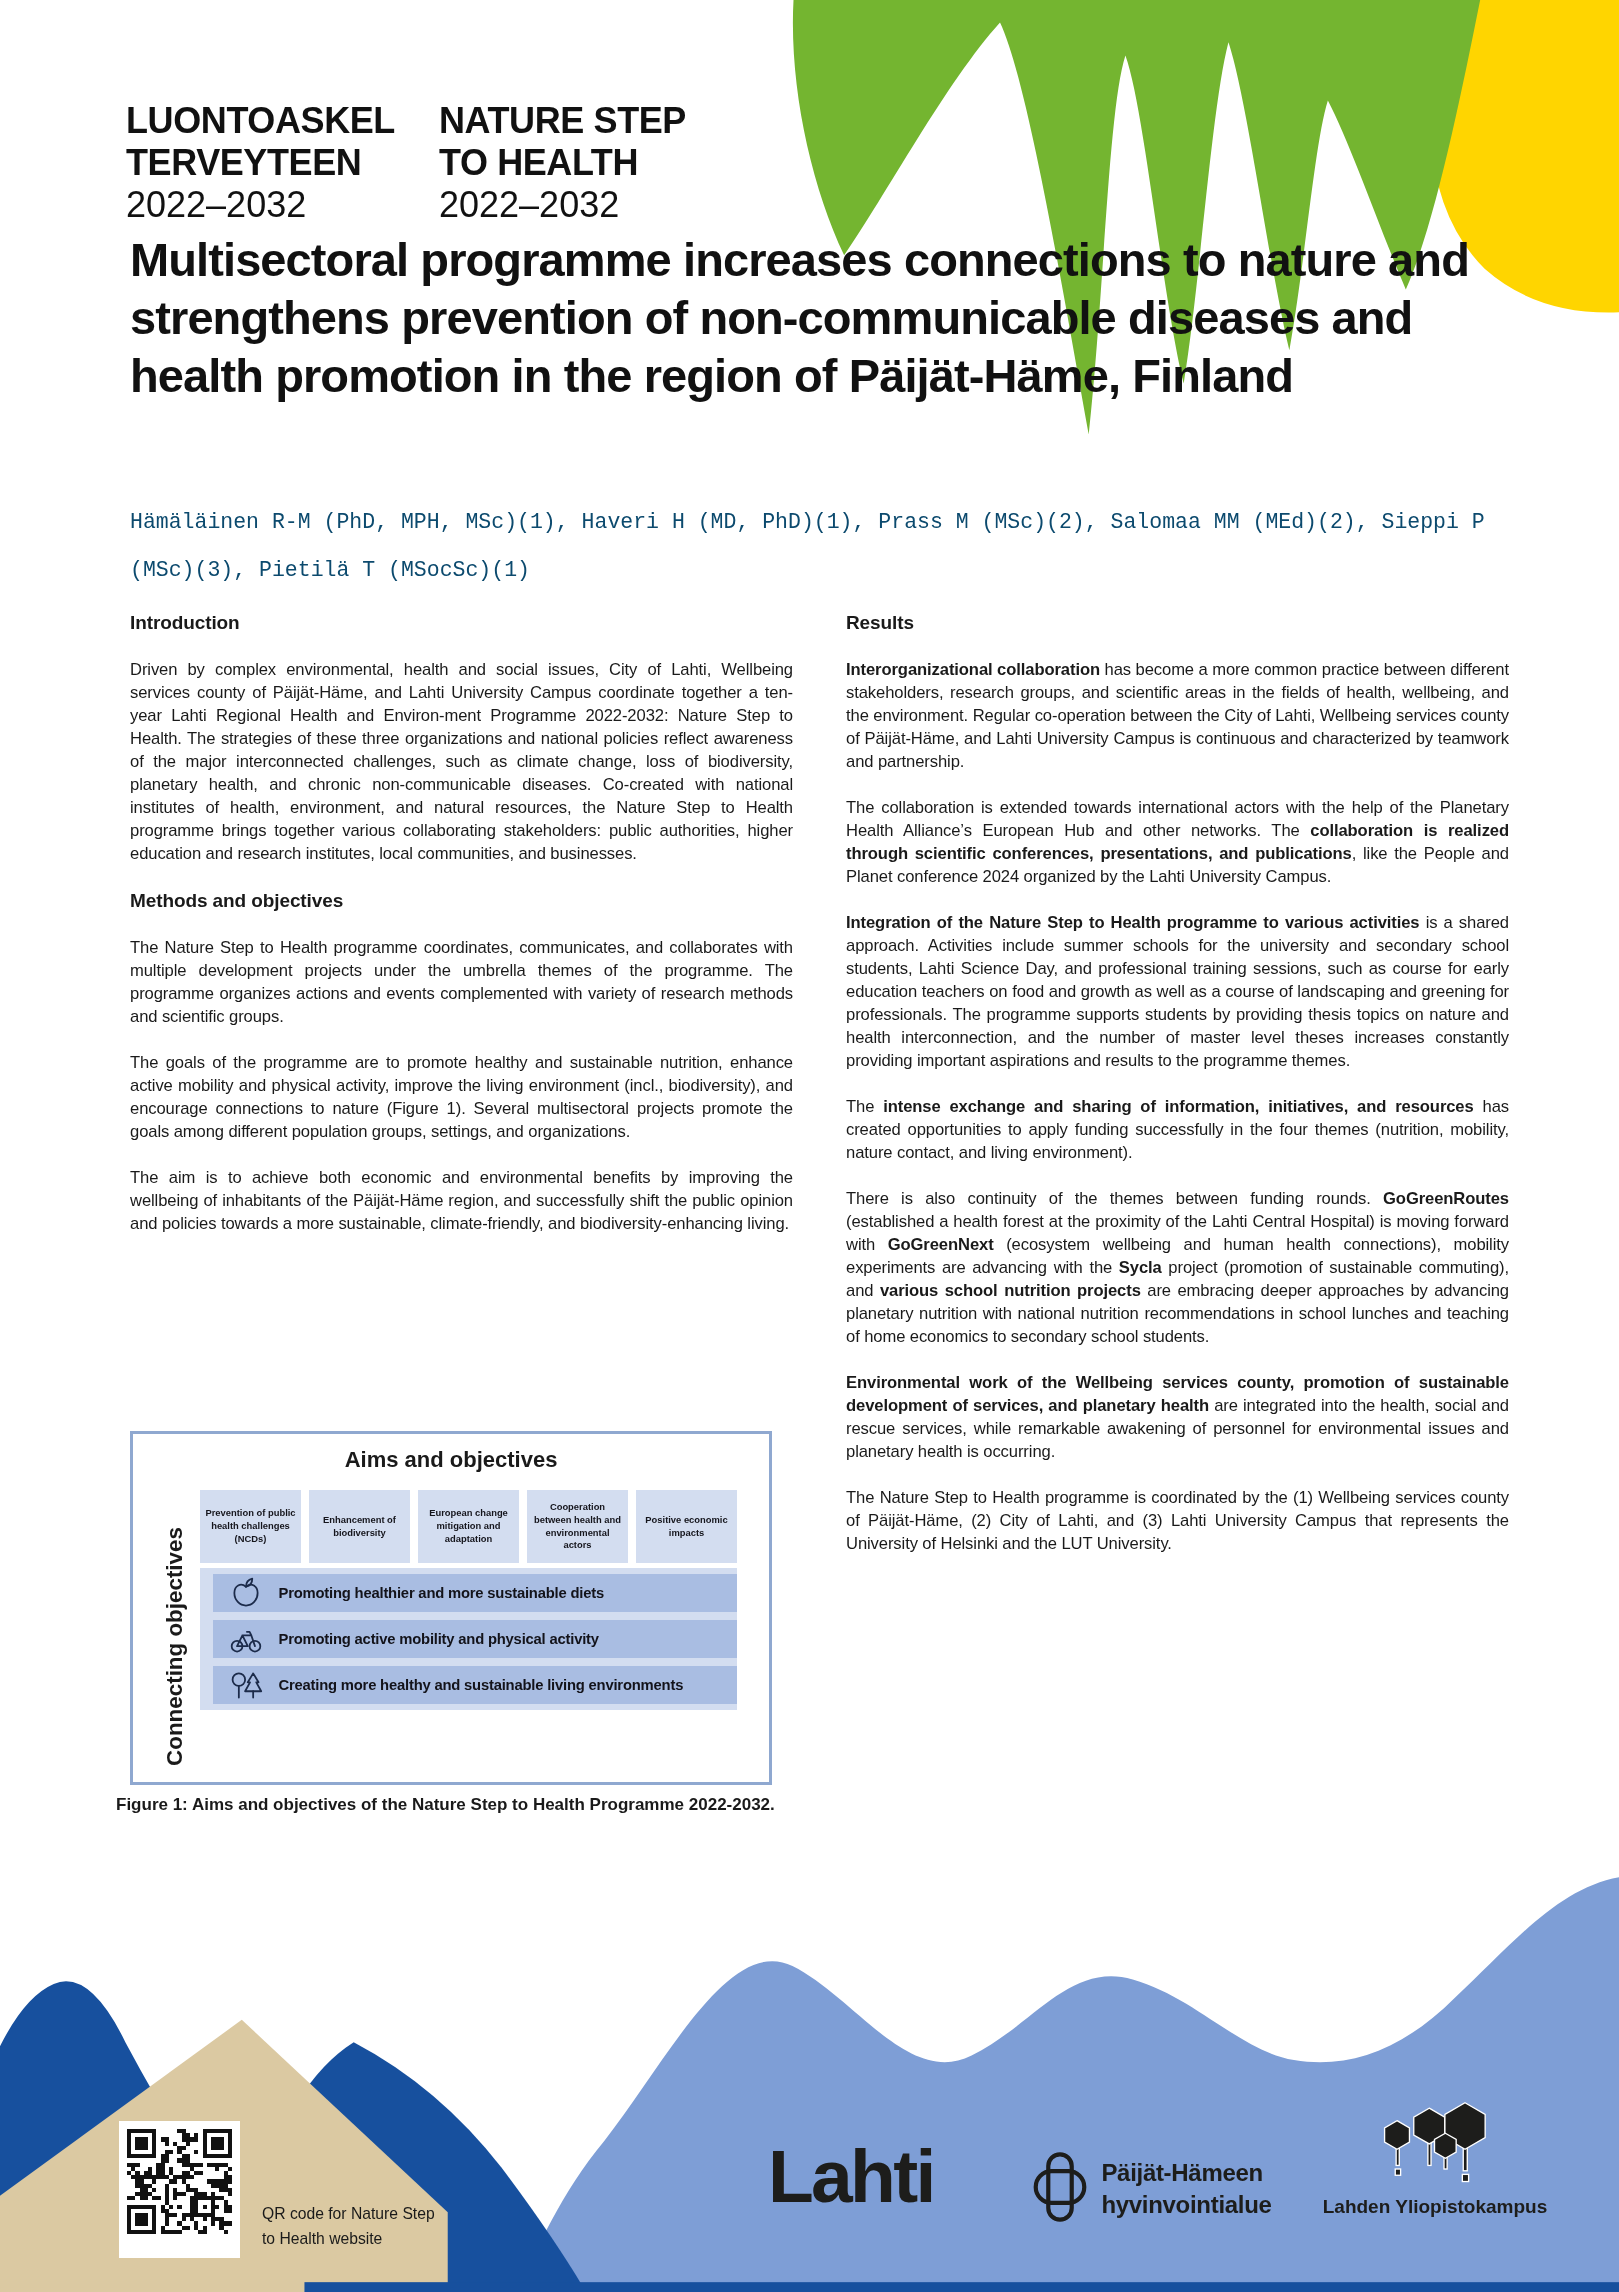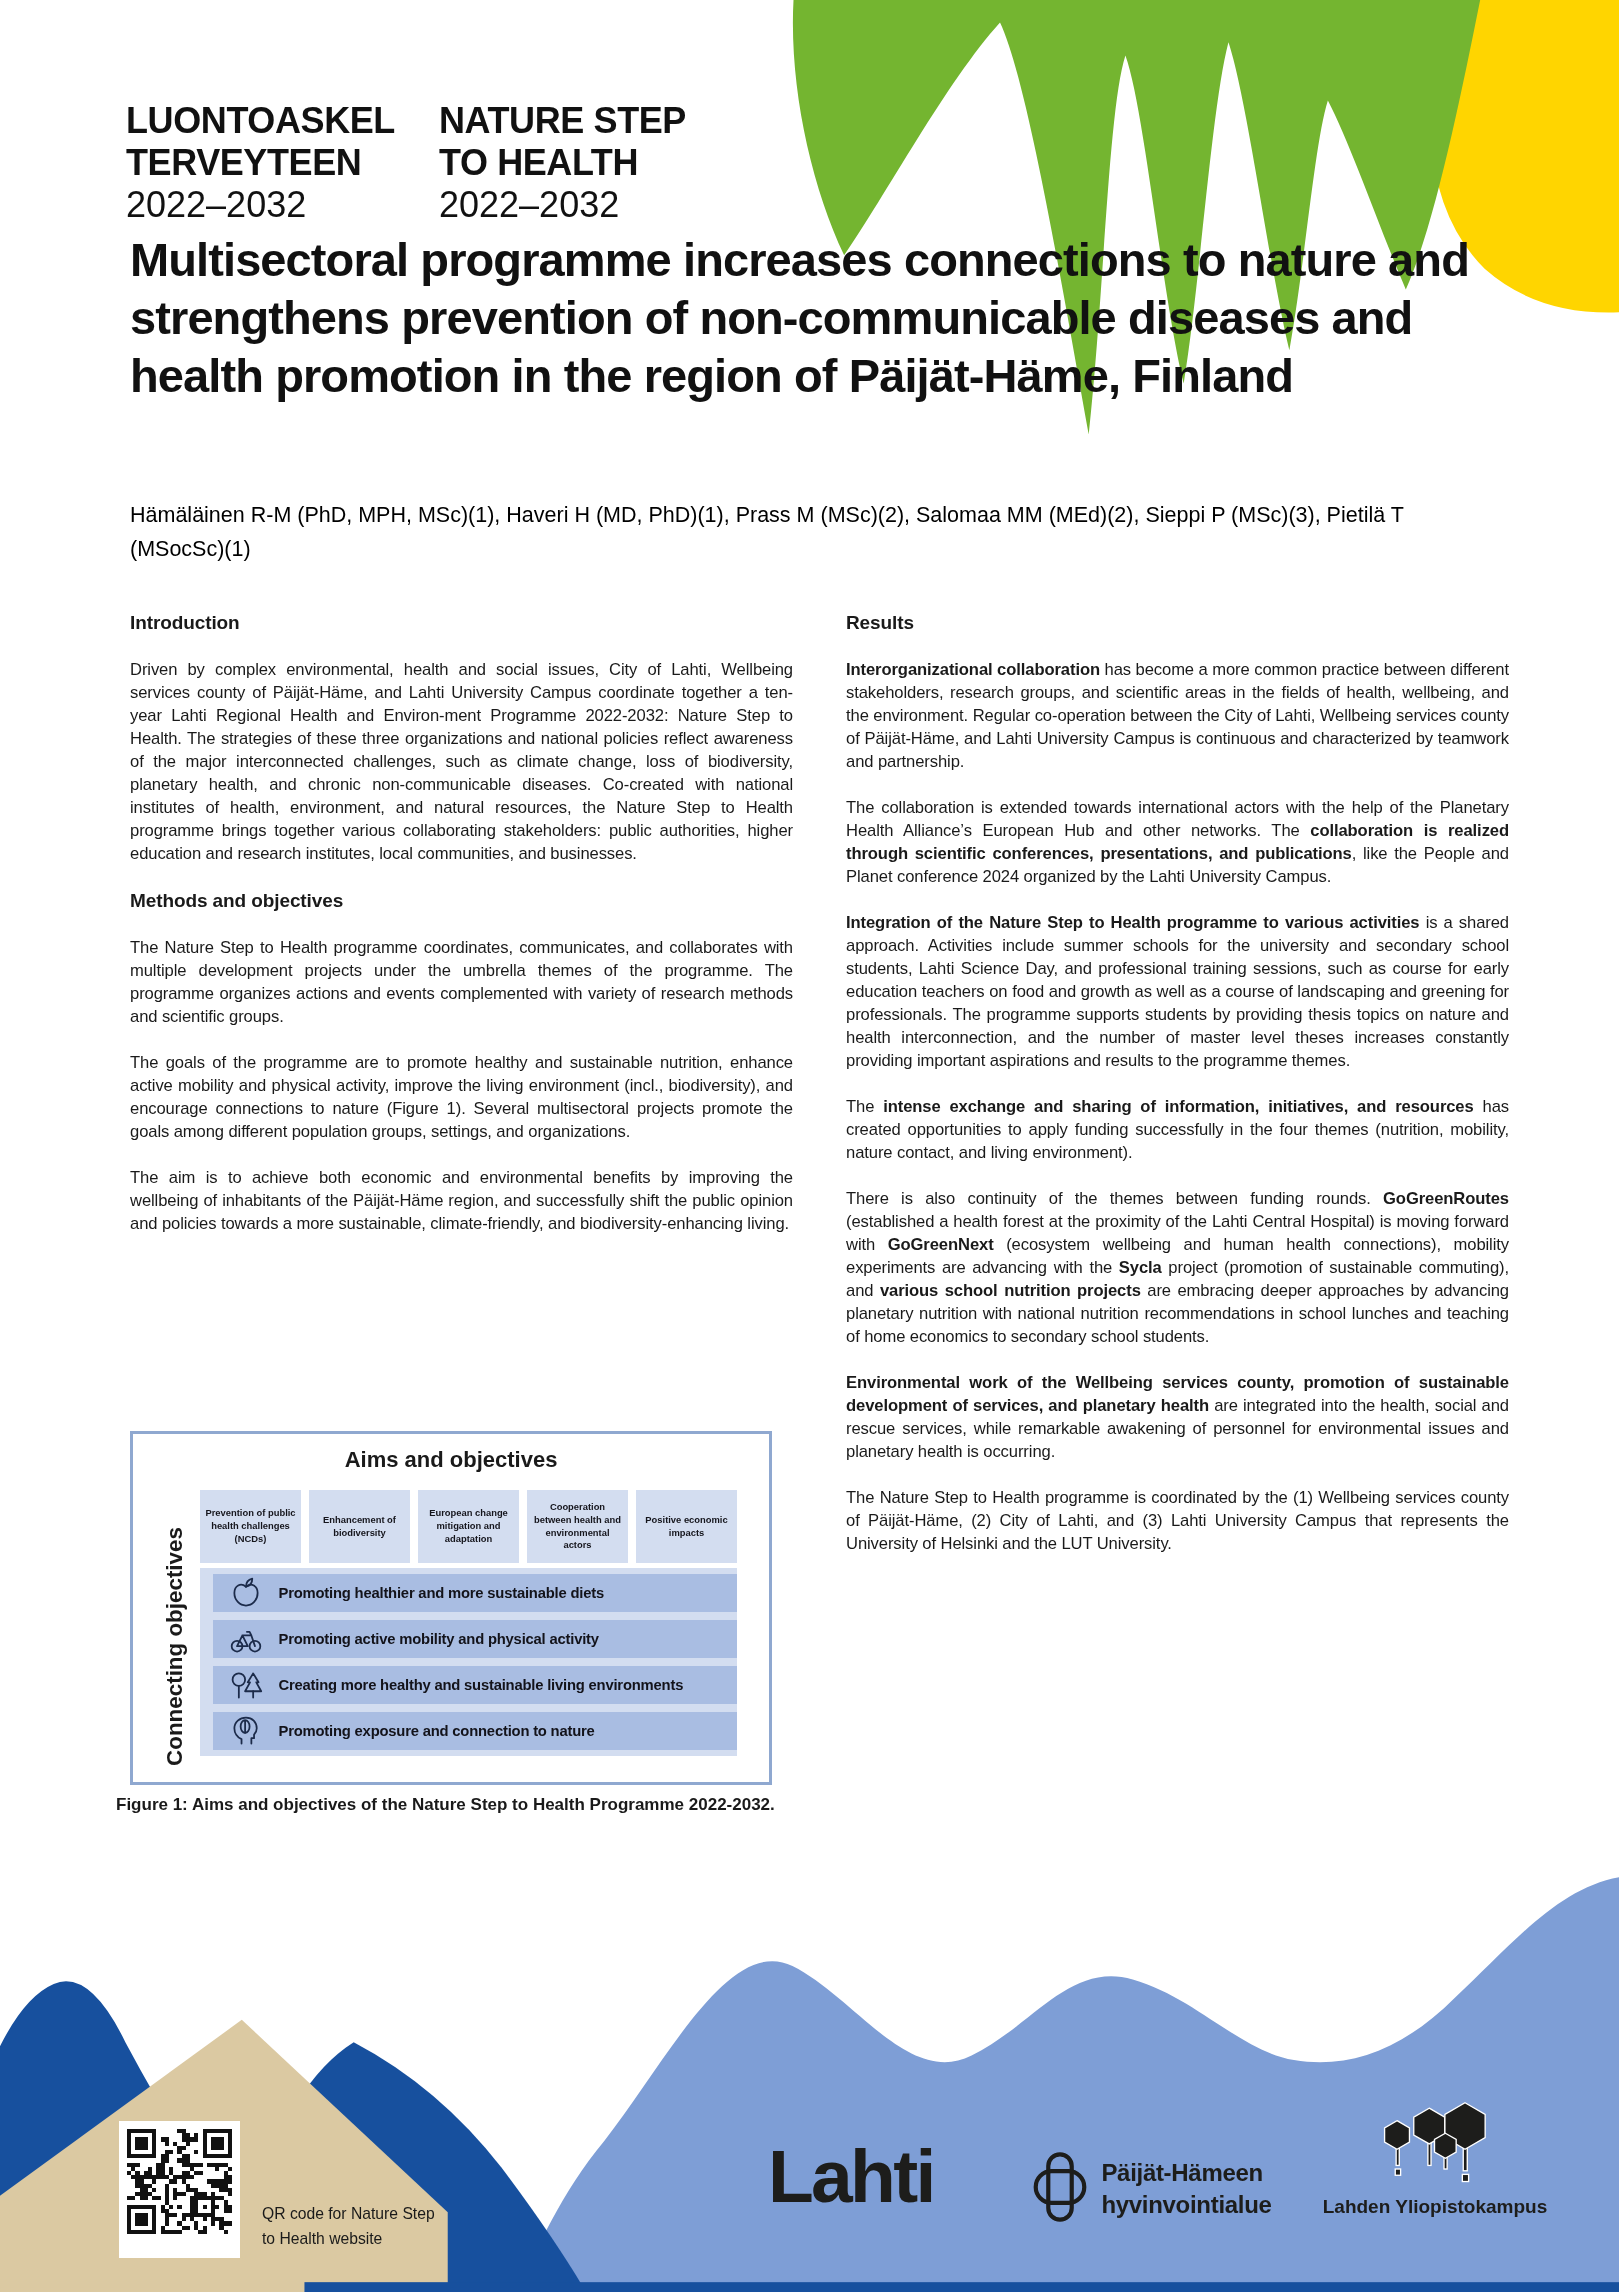--- a/index.html
+++ b/index.html
@@ -20,21 +20,21 @@
   .shape-light{fill:var(--c-light-blue);}
   .shape-tan{fill:var(--c-tan);}
 
   
   .masthead-block{position:absolute; top:100px; font-weight:800; font-size:36px; line-height:42px; letter-spacing:-0.4px; color:#111;}
   .masthead-block .years{font-weight:400; letter-spacing:0;}
   .mast-fi{left:126px;} .mast-en{left:439px;}
 
   
   .poster-title{position:absolute; left:130px; top:231px; width:1393px; font-size:47px; font-weight:700; line-height:58px; letter-spacing:-0.9px; color:#111;}
-  .poster-authors{position:absolute; left:130px; top:498px; width:1370px; font-size:21.5px; line-height:34px; color:#000000;}
+  .poster-authors{position:absolute; left:130px; top:498px; width:1370px; font-size:21.5px; line-height:48px; color:#0c4a6e;font-family:Liberation Mono, monospace;}
 
   
   .col{position:absolute; top:611px; width:663px; font-size:16.6px; line-height:23px; text-align:justify; letter-spacing:-0.1px;}
   .col-left{left:130px;} .col-right{left:846px;}
   .col h3{font-size:19px; font-weight:700; margin:0 0 24px 0; text-align:left;}
   .col h3.mt{margin-top:24px;}
   .col p{margin:0 0 23px 0;}
   .b{font-weight:700;}
 
   
@@ -153,30 +153,20 @@
         <div class="fig-bar">
           <span class="fig-icon">
             <svg viewBox="0 0 38 38" width="34" height="34">
               <circle cx="11" cy="13" r="7"></circle>
                 <path d="M11 20 L11 33"></path>
               <path d="M27 6 L21 16 L23.5 16 L18 26 L36 26 L30.5 16 L33 16 Z"></path>
                 <path d="M27 26 L27 33"></path>
             </svg>
           </span>
           <span class="fig-bar-label">Creating more healthy and sustainable living environments</span>
-        </div>
-        <div class="fig-bar">
-          <span class="fig-icon">
-            <svg viewBox="0 0 38 38" width="34" height="34">
-              <path d="M14 33 L14 28 C9 26 6 21 6 16 C6 9 12 4 19 4 C26 4 31 9 31 16 C31 19 30 21 28 23 L28 27 L25 27 L25 33"></path>
-              <ellipse cx="18" cy="14" rx="5" ry="7"></ellipse>
-                <path d="M18 8 L18 21"></path>
-            </svg>
-          </span>
-          <span class="fig-bar-label">Promoting exposure and connection to nature</span>
         </div>
       </div>
     </div>
   </div>
   <div class="fig-caption">Figure 1: Aims and objectives of the Nature Step to Health Programme 2022-2032.</div>
 
   <svg class="footer-deco" viewBox="0 0 1808 480" aria-hidden="true">
     <path class="shape-light" d="M 578 480
       C 595 440 625 370 675 310
       C 745 220 815 80 885 115

